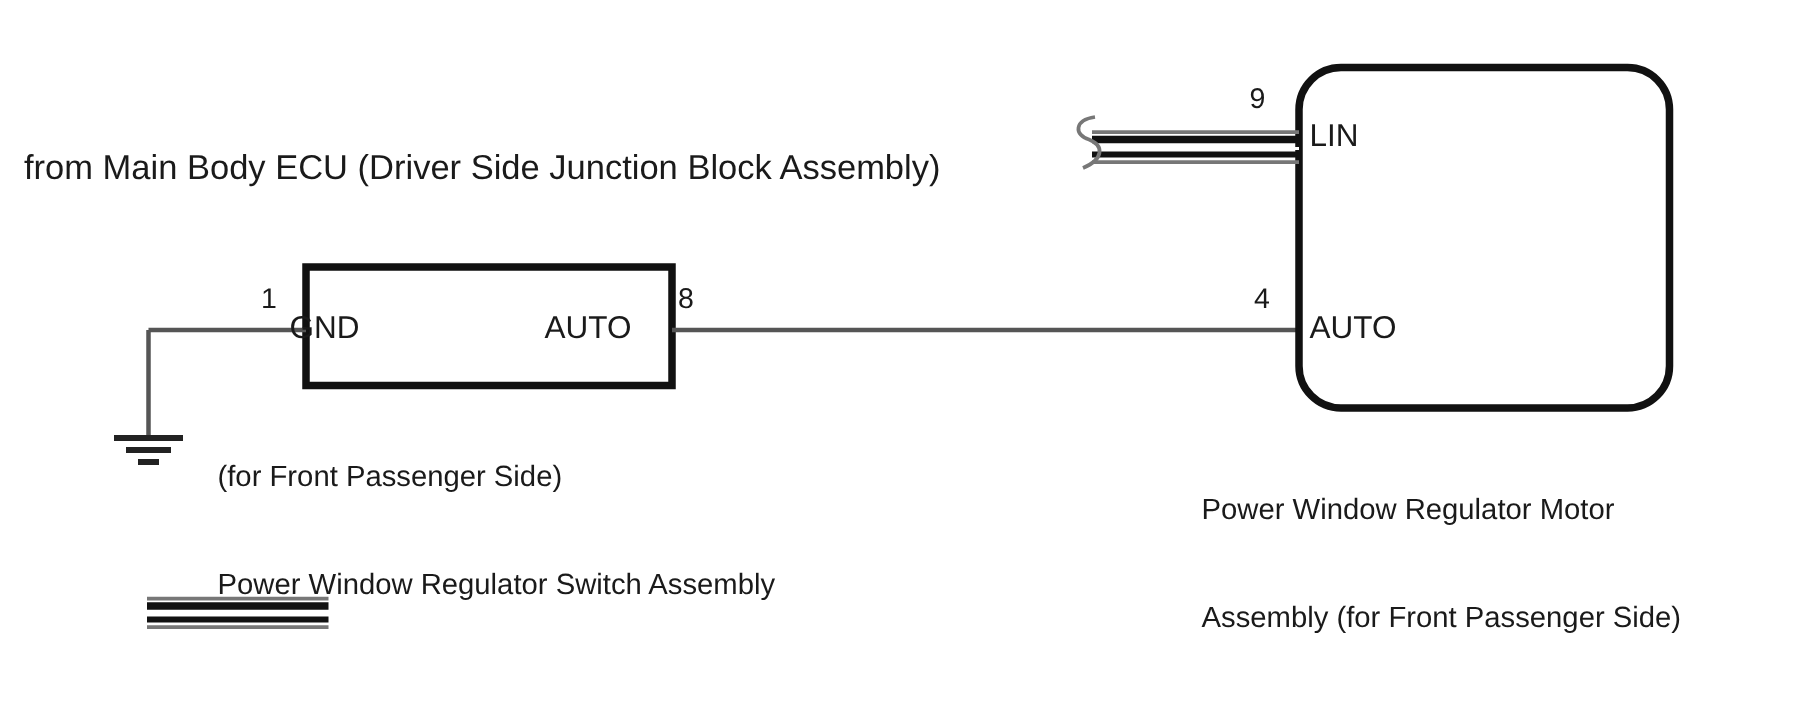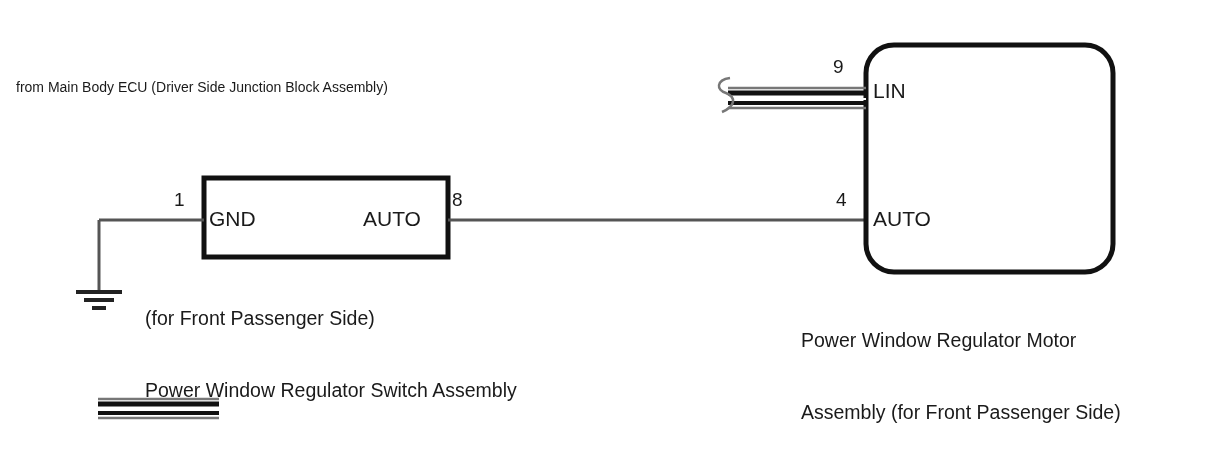--- a/index.html
+++ b/index.html
@@ -27,34 +27,34 @@
   }
   .txt {
     position: absolute;
     white-space: pre;
     font-family: "Liberation Sans", sans-serif;
     color: #1a1a1a;
     line-height: 1.0;
   }
   .src-note {
     left: 16px;
-    top: 80px;
-    font-size: 14px;
+    top: 100px;
+    font-size: 23px;
   }
   .pin-num {
     font-size: 19px;
   }
   .pin-1  { left: 174px; top: 190px; }
   .pin-8  { left: 452px; top: 190px; }
   .pin-9  { left: 833px; top: 57px;  }
   .pin-4  { left: 836px; top: 190px; }
   .port-label {
     font-size: 21px;
   }
-  .port-gnd  { left: 209px; top: 208px; }
+  .port-gnd  { left: 193px; top: 208px; }
   .port-auto { left: 363px; top: 208px; }
   .port-lin  { left: 873px; top: 80px;  }
   .port-auto-motor { left: 873px; top: 208px; }
   .block-caption {
     font-size: 19.5px;
     line-height: 24px;
   }
   .cap-h8 { left: 145px; top: 258px; }
   .cap-h4 { left: 801px; top: 280px; }
   .legend-text {

